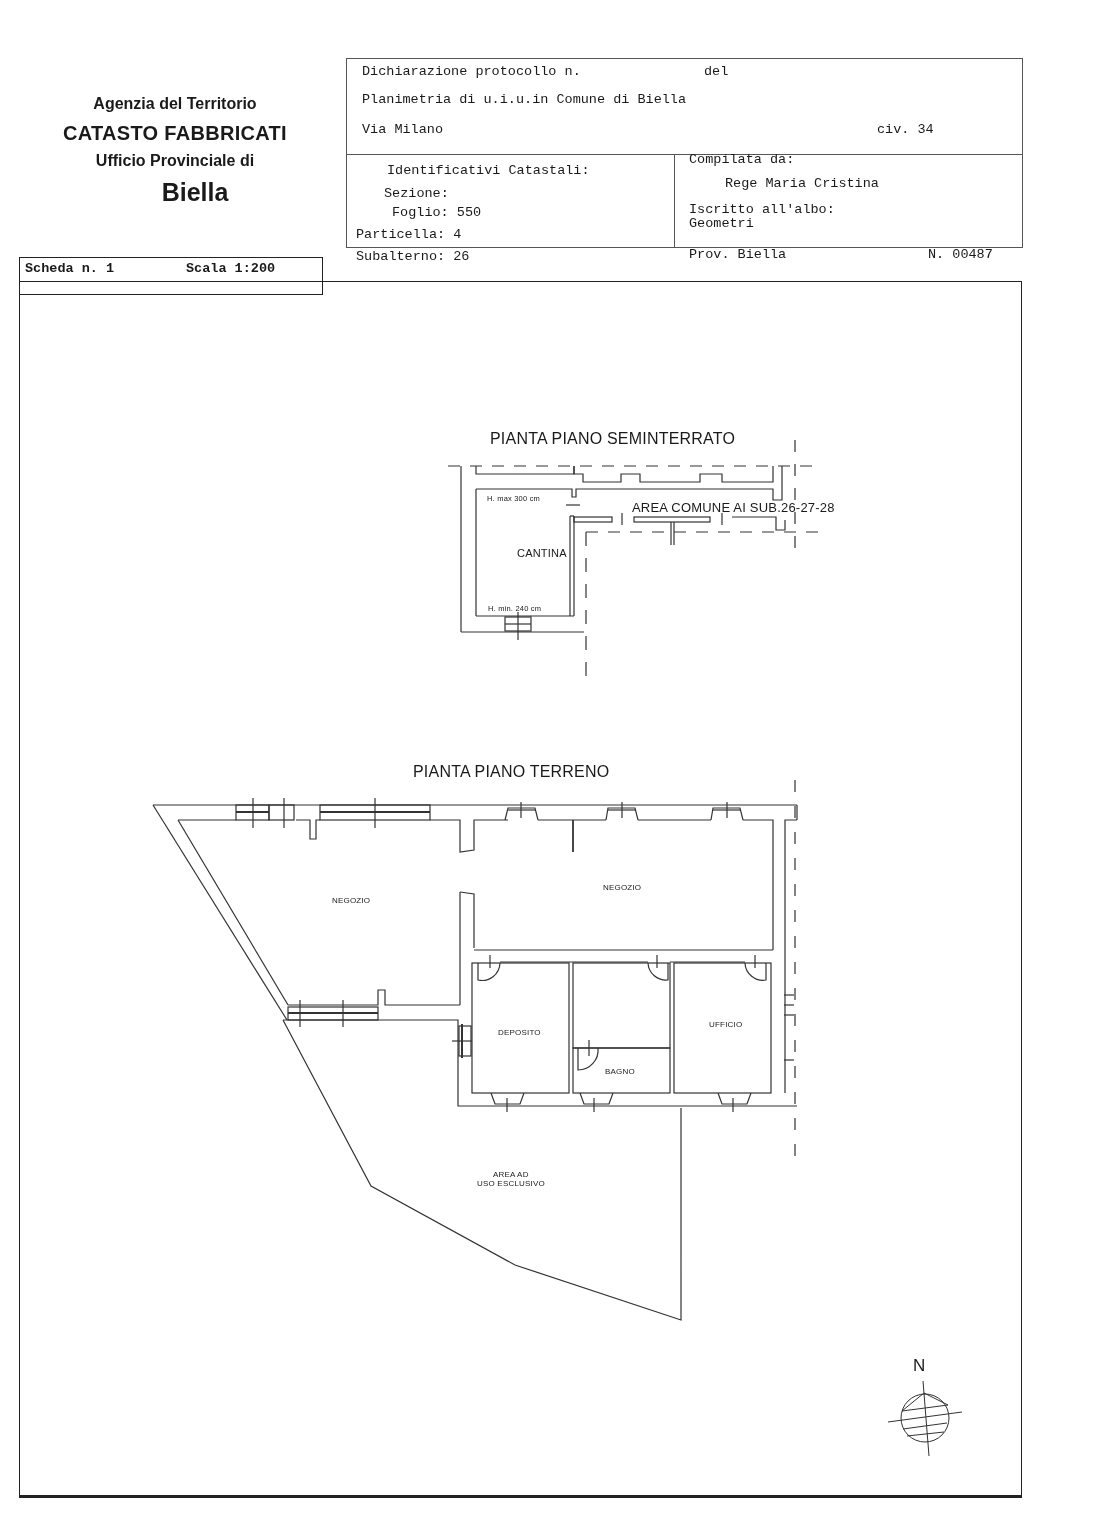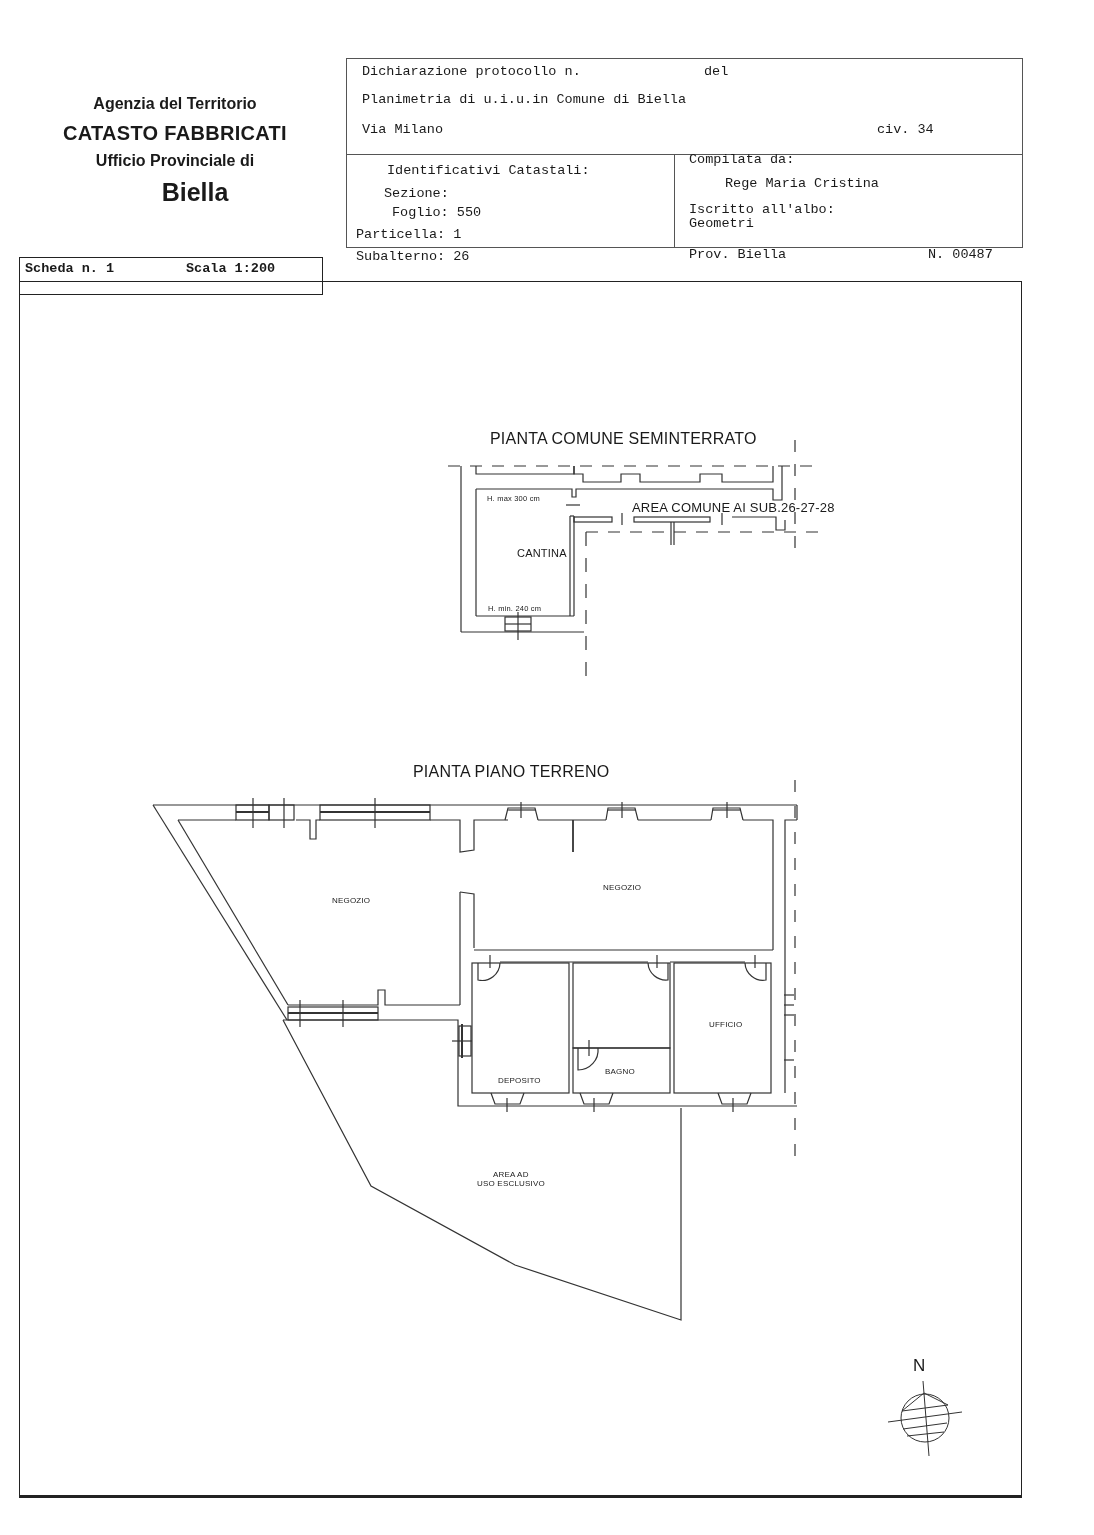--- a/index.html
+++ b/index.html
@@ -40,21 +40,21 @@
   <div class="div-v"></div>
   <span class="t" style="left:15px;top:5px;">Dichiarazione protocollo n.</span>
   <span class="t" style="left:357px;top:5px;">del</span>
   <span class="t" style="left:15px;top:33px;">Planimetria di u.i.u.in Comune di Biella</span>
   <span class="t" style="left:15px;top:63px;">Via Milano</span>
   <span class="t" style="left:530px;top:63px;">civ. 34</span>
 
   <span class="t" style="left:15px;top:104px;margin-left:25px;">Identificativi Catastali:</span>
   <span class="t" style="left:37px;top:127px;">Sezione:</span>
   <span class="t" style="left:45px;top:146px;">Foglio: 550</span>
-  <span class="t" style="left:9px;top:168px;">Particella: 1</span>
+  <span class="t" style="left:9px;top:168px;">Particella: 4</span>
   <span class="t" style="left:9px;top:190px;">Subalterno: 26</span>
 
   <span class="t" style="left:342px;top:93px;text-align:right;">Compilata da:</span>
   <span class="t" style="left:334px;top:117px;margin-left:44px;">Rege Maria Cristina</span>
   <span class="t" style="left:342px;top:143px;">Iscritto all'albo:</span>
   <span class="t" style="left:342px;top:157px;">Geometri</span>
   <span class="t" style="left:342px;top:188px;">Prov. Biella</span>
   <span class="t" style="left:581px;top:188px;">N. 00487</span>
 </div>
 
@@ -191,28 +191,28 @@
     <line x1="923" y1="1381" x2="929" y2="1456"></line>
     <line x1="888" y1="1422" x2="962" y2="1412"></line>
     <line x1="902" y1="1411" x2="948" y2="1405"></line>
     <line x1="903" y1="1429" x2="947" y2="1423"></line>
     <line x1="907" y1="1436" x2="944" y2="1432"></line>
     <line x1="902" y1="1411" x2="924" y2="1393"></line>
     <line x1="924" y1="1393" x2="948" y2="1405"></line>
   </g>
 </svg>
 
-<div class="plan-title" style="left:490px;top:430px;">PIANTA COMUNE SEMINTERRATO</div>
+<div class="plan-title" style="left:490px;top:430px;">PIANTA PIANO SEMINTERRATO</div>
 <div class="room" style="left:487px;top:494px;font-size:7.5px;">H. max 300 cm</div>
 <div class="room" style="left:632px;top:500px;font-size:13px;">AREA COMUNE AI SUB.26-27-28</div>
 <div class="room" style="left:505px;top:547px;font-size:11px;margin-left:12px;">CANTINA</div>
 <div class="room" style="left:488px;top:604px;font-size:7.5px;">H. min. 240 cm</div>
 
 <div class="plan-title" style="left:413px;top:763px;">PIANTA PIANO TERRENO</div>
 <div class="room" style="left:332px;top:896px;">NEGOZIO</div>
 <div class="room" style="left:603px;top:883px;">NEGOZIO</div>
-<div class="room" style="left:498px;top:1076px;">DEPOSITO</div>
+<div class="room" style="left:498px;top:1028px;">DEPOSITO</div>
 <div class="room" style="left:605px;top:1067px;">BAGNO</div>
 <div class="room" style="left:709px;top:1020px;">UFFICIO</div>
 <div class="room" style="left:493px;top:1170px;">AREA AD</div>
 <div class="room" style="left:477px;top:1179px;">USO ESCLUSIVO</div>
 
 <div class="abs" style="left:913px;top:1356px;font-size:17px;">N</div>
 
 </body></html>

